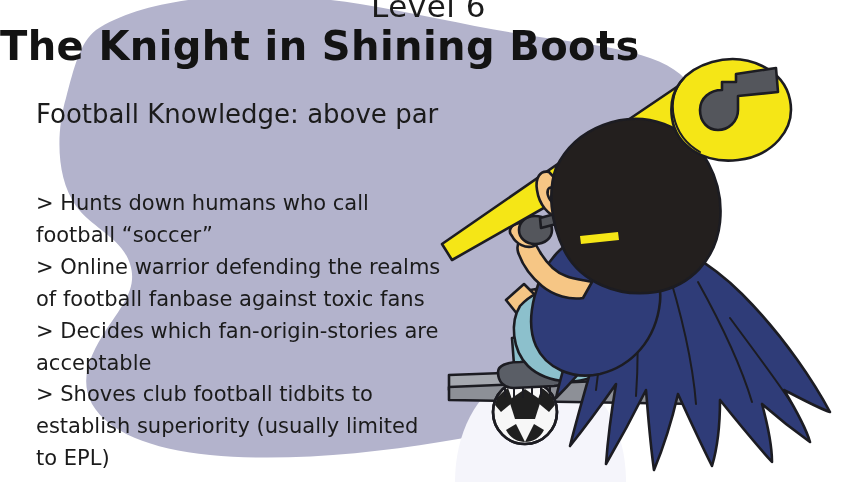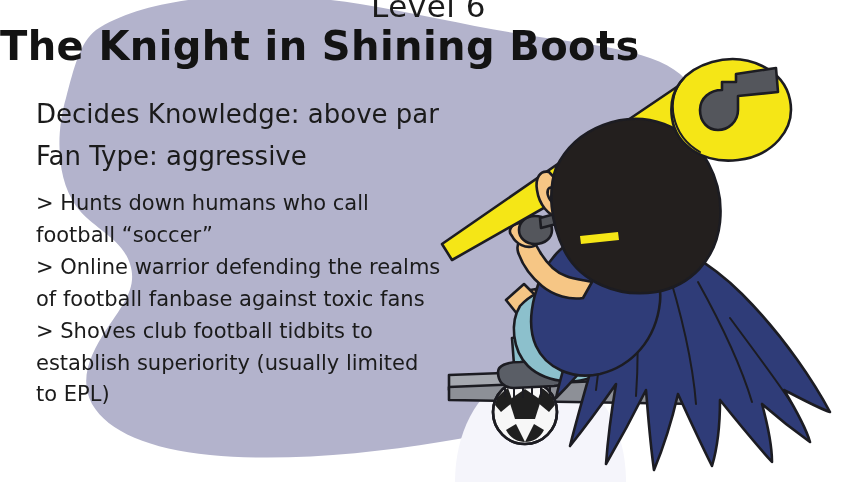--- a/index.html
+++ b/index.html
@@ -243,24 +243,24 @@
       <path fill="#f5e616" stroke="none" d="M 580,236 L 618,232 L 619,240 L 581,244 Z"></path>
     </g>
   </svg>
 
   <div class="layer" id="text-layer">
 
     <div class="level-label">Level 6</div>
 
     <div class="title">The Knight in Shining Boots</div>
 
-    <div class="meta" id="meta-knowledge">Decides Knowledge: above par</div>
-
-    <div class="meta" id="meta-fantype">Fan Type: aggressive</div>
+    <div class="meta" id="meta-knowledge">Football Knowledge: above par</div>
+
 
     <div class="bullets">
       <span class="bullet">&gt; Hunts down humans who call football “soccer”</span>
       <span class="bullet">&gt; Online warrior defending the realms of football fanbase against toxic fans</span>
+      <span class="bullet">&gt; Decides which fan-origin-stories are acceptable</span>
       <span class="bullet">&gt; Shoves club football tidbits to establish superiority (usually limited to EPL)</span>
     </div>
 
   </div>
 </div>
 
 </body></html>

